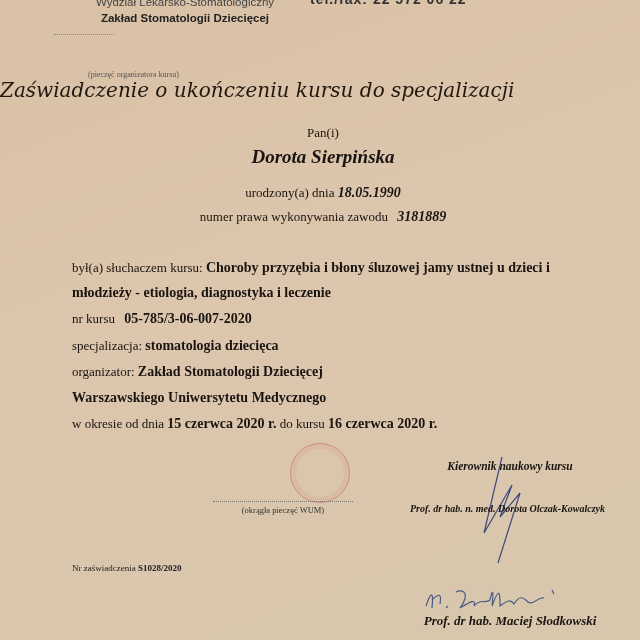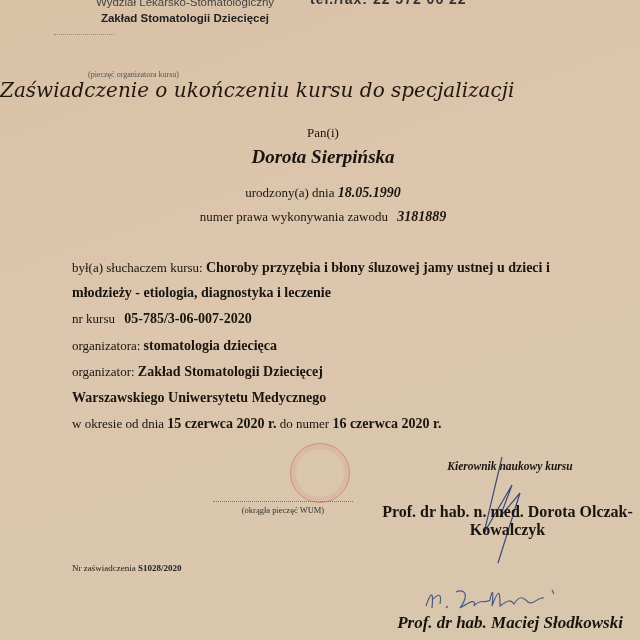--- a/index.html
+++ b/index.html
@@ -40,27 +40,27 @@
   .r5 { top:364px; }
   .r6 { top:390px; }
   .r7 { top:416px; }
   .seal {
     left:290px; top:443px; width:58px; height:58px; border-radius:50%;
     border:1px solid rgba(200,90,90,0.55); box-shadow: inset 0 0 0 5px rgba(205,120,120,0.15);
   }
   .seal-dots { left:213px; top:501px; width:140px; border-top:1px dotted #777; }
   .seal-caption { left:213px; top:505px; width:140px; text-align:center; font-size:8.5px; color:#333; }
   .sig-title { left:380px; top:460px; width:260px; text-align:center; font-weight:bold; font-style:italic; font-size:11.5px; }
-  .sig-name { left:375px; top:503px; width:265px; text-align:center; font-weight:bold; font-size:16px; }
+  .sig-name { left:375px; top:503px; width:265px; text-align:center; font-weight:bold; font-style:italic; font-size:10px; }
   .sig1 { left:470px; top:455px; }
   .nr { left:72px; top:563px; font-size:9px; color:#222; }
   .nr b { font-weight:bold; }
   .dir { left:380px; top:551px; width:260px; text-align:center; font-weight:bold; font-style:italic; font-size:11.5px; line-height:14px; }
   .sig2 { left:420px; top:584px; }
-  .dir-name { left:380px; top:613px; width:260px; text-align:center; font-weight:bold; font-style:italic; font-size:17px; }
+  .dir-name { left:380px; top:613px; width:260px; text-align:center; font-weight:bold; font-style:italic; font-size:13px; }
 </style>
 </head>
 <body>
 
 <div class="abs stamp-org">
   <div class="l1">Wydział Lekarsko-Stomatologiczny</div>
   <div>Zakład Stomatologii Dziecięcej</div>
 </div>
 <div class="abs dots-top"></div>
 <div class="abs caption-small">(pieczęć organizatora kursu)</div>
@@ -84,34 +84,34 @@
   <b>Choroby przyzębia i błony śluzowej jamy ustnej u dzieci i</b>
 </div>
 <div class="abs row r2">
   <b>młodzieży - etiologia, diagnostyka i leczenie</b>
 </div>
 <div class="abs row r3">
   <span>nr kursu</span>
   <b>05-785/3-06-007-2020</b>
 </div>
 <div class="abs row r4">
-  <span>organizatora:</span>
+  <span>specjalizacja:</span>
   <b>stomatologia dziecięca</b>
 </div>
 <div class="abs row r5">
   <span>organizator:</span>
   <b>Zakład Stomatologii Dziecięcej</b>
 </div>
 <div class="abs row r6">
   <b>Warszawskiego Uniwersytetu Medycznego</b>
 </div>
 <div class="abs row r7">
   <span>w okresie od dnia</span>
   <b>15 czerwca 2020 r.</b>
-  <span>do numer</span>
+  <span>do kursu</span>
   <b>16 czerwca 2020 r.</b>
 </div>
 
 <div class="abs seal"></div>
 <div class="abs seal-dots"></div>
 <div class="abs seal-caption">(okrągła pieczęć  WUM)</div>
 
 <div class="abs sig-title">Kierownik naukowy kursu</div>
 <svg class="abs sig1" width="60" height="110" viewBox="0 0 60 110">
   <path d="M32 2 L14 78 L42 30 L30 62 L50 38 L28 108" fill="none" stroke="#3a4a7a" stroke-width="1.2"></path>

